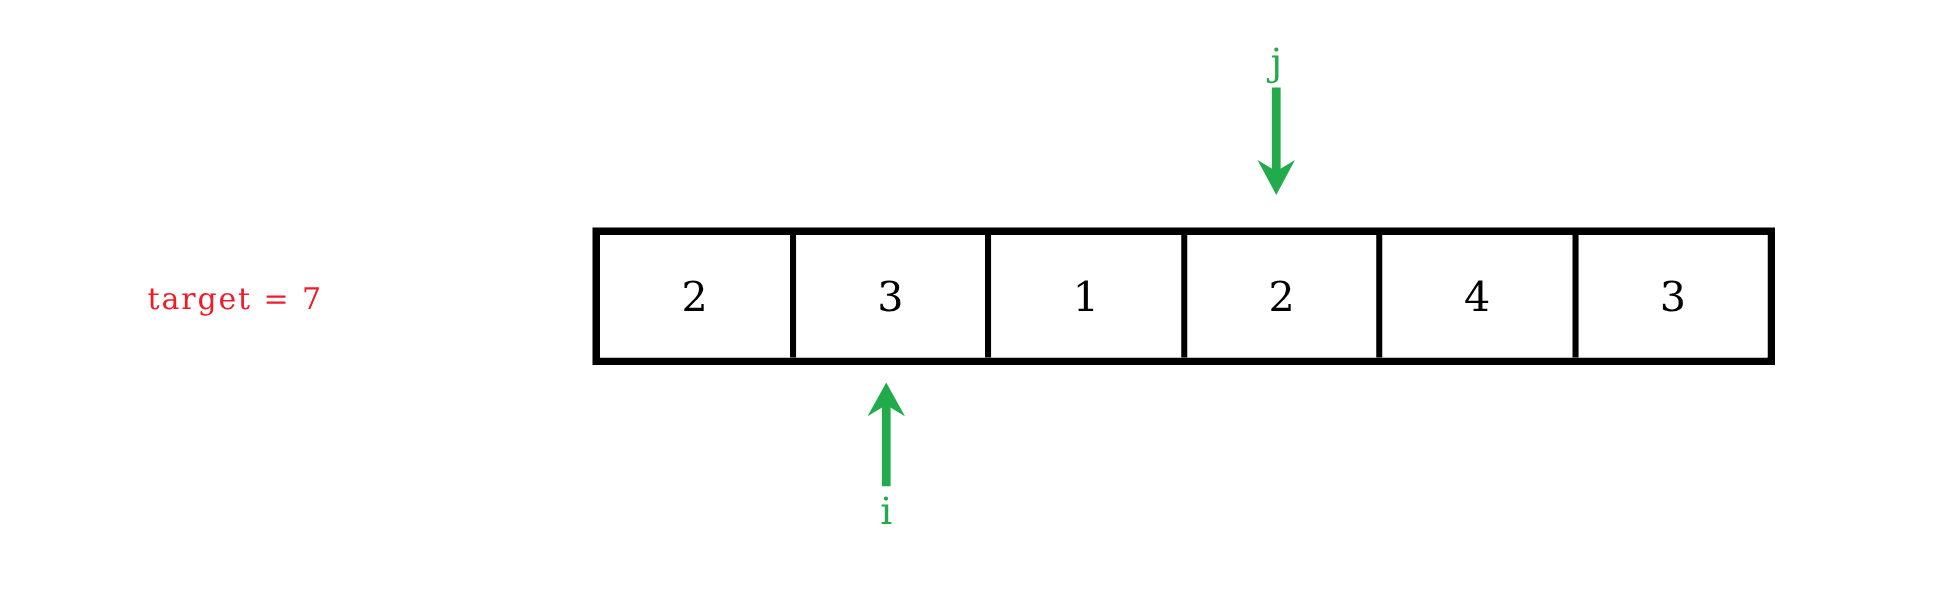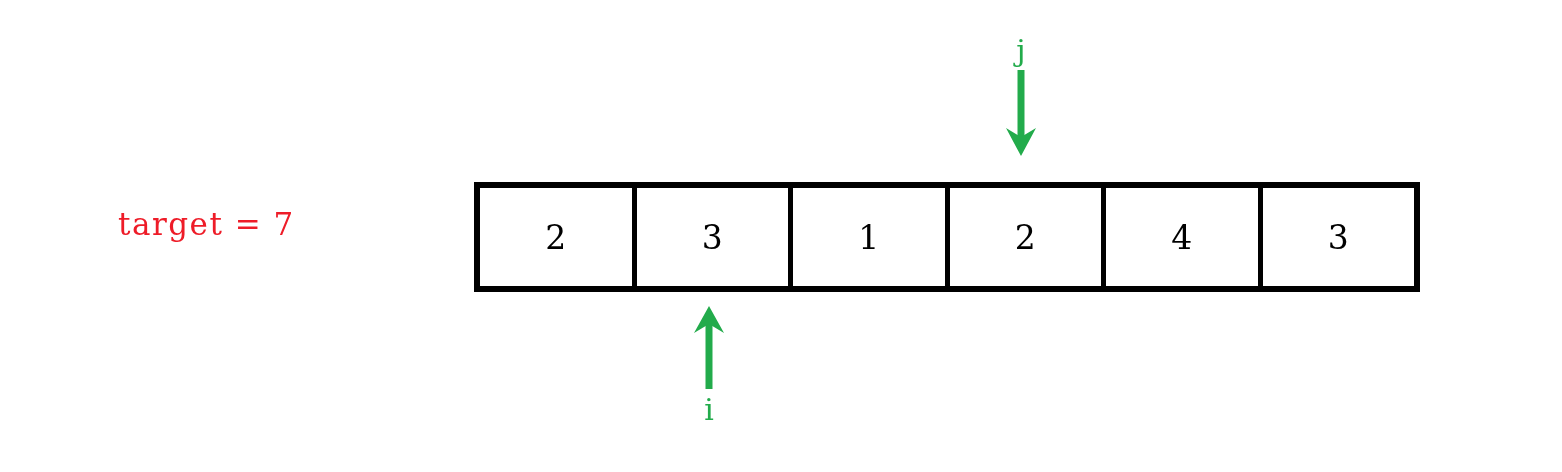--- a/index.html
+++ b/index.html
@@ -13,23 +13,23 @@
     height: 472px;
     background: #ffffff;
     overflow: hidden;
     font-family: "DejaVu Serif", "Liberation Serif", serif;
   }
 
   
   #target-label {
     position: absolute;
     left: 118px;
-    top: 204px;
+    top: 219px;
     font-family: "DejaVu Serif", "Liberation Serif", serif;
-    font-size: 31px;
+    font-size: 24px;
     letter-spacing: 1.5px;
     white-space: nowrap;
     line-height: 40px;
   }
 
   
   #array {
     position: absolute;
     left: 474px;
     top: 182px;

